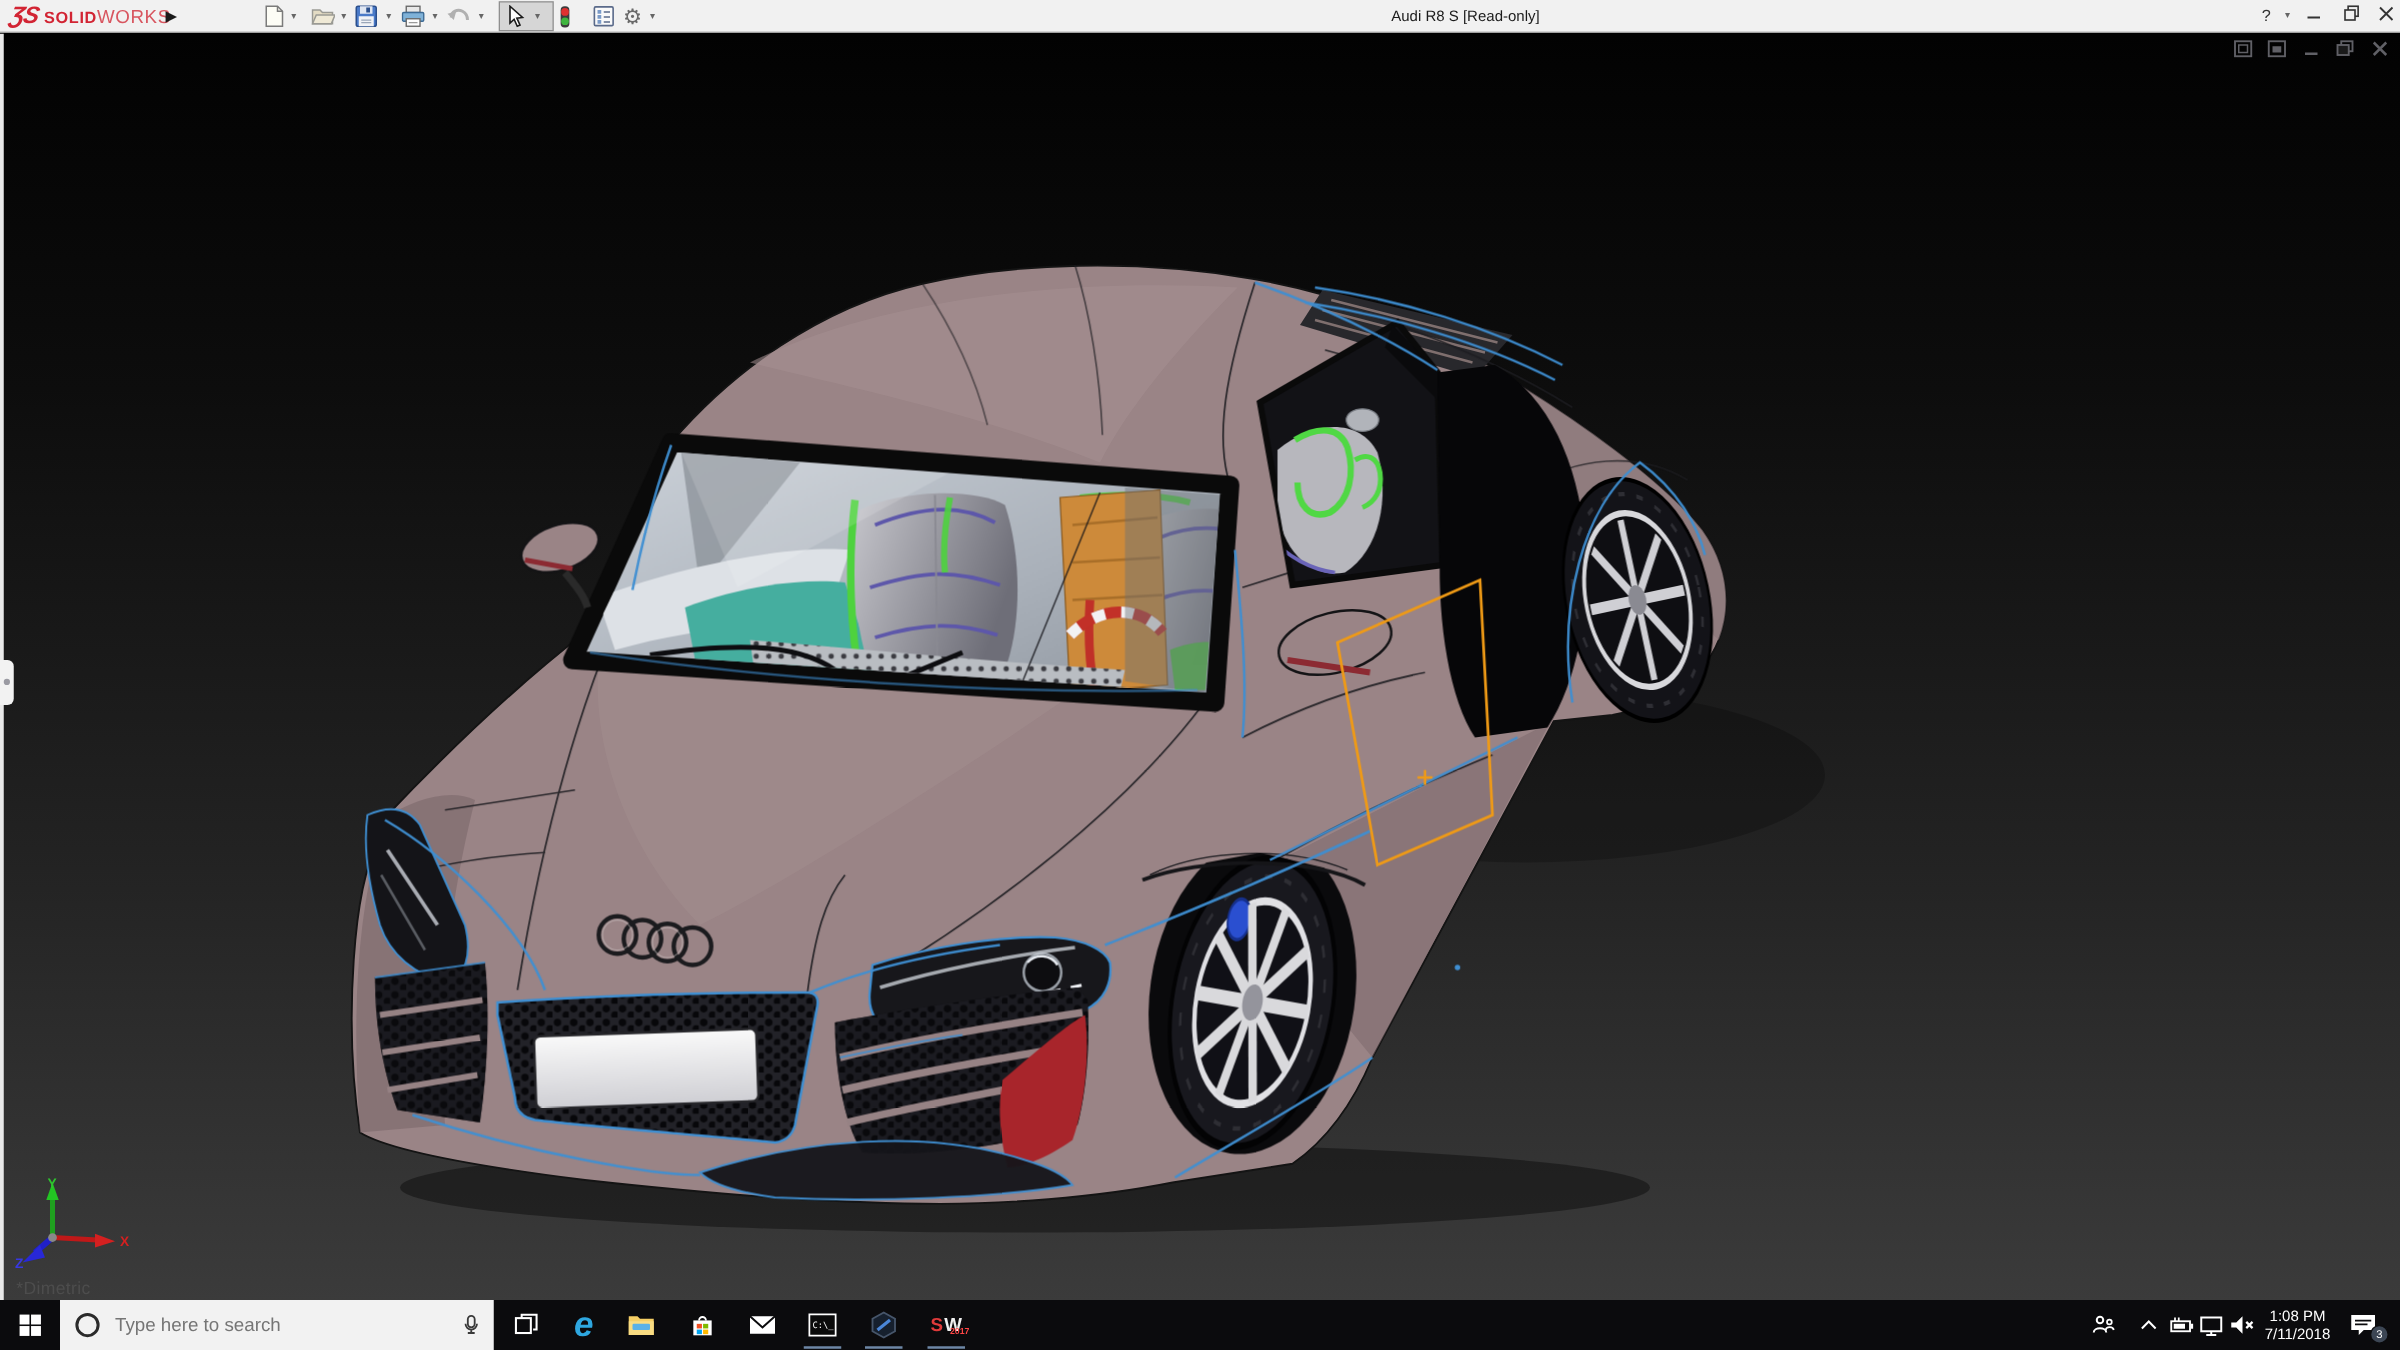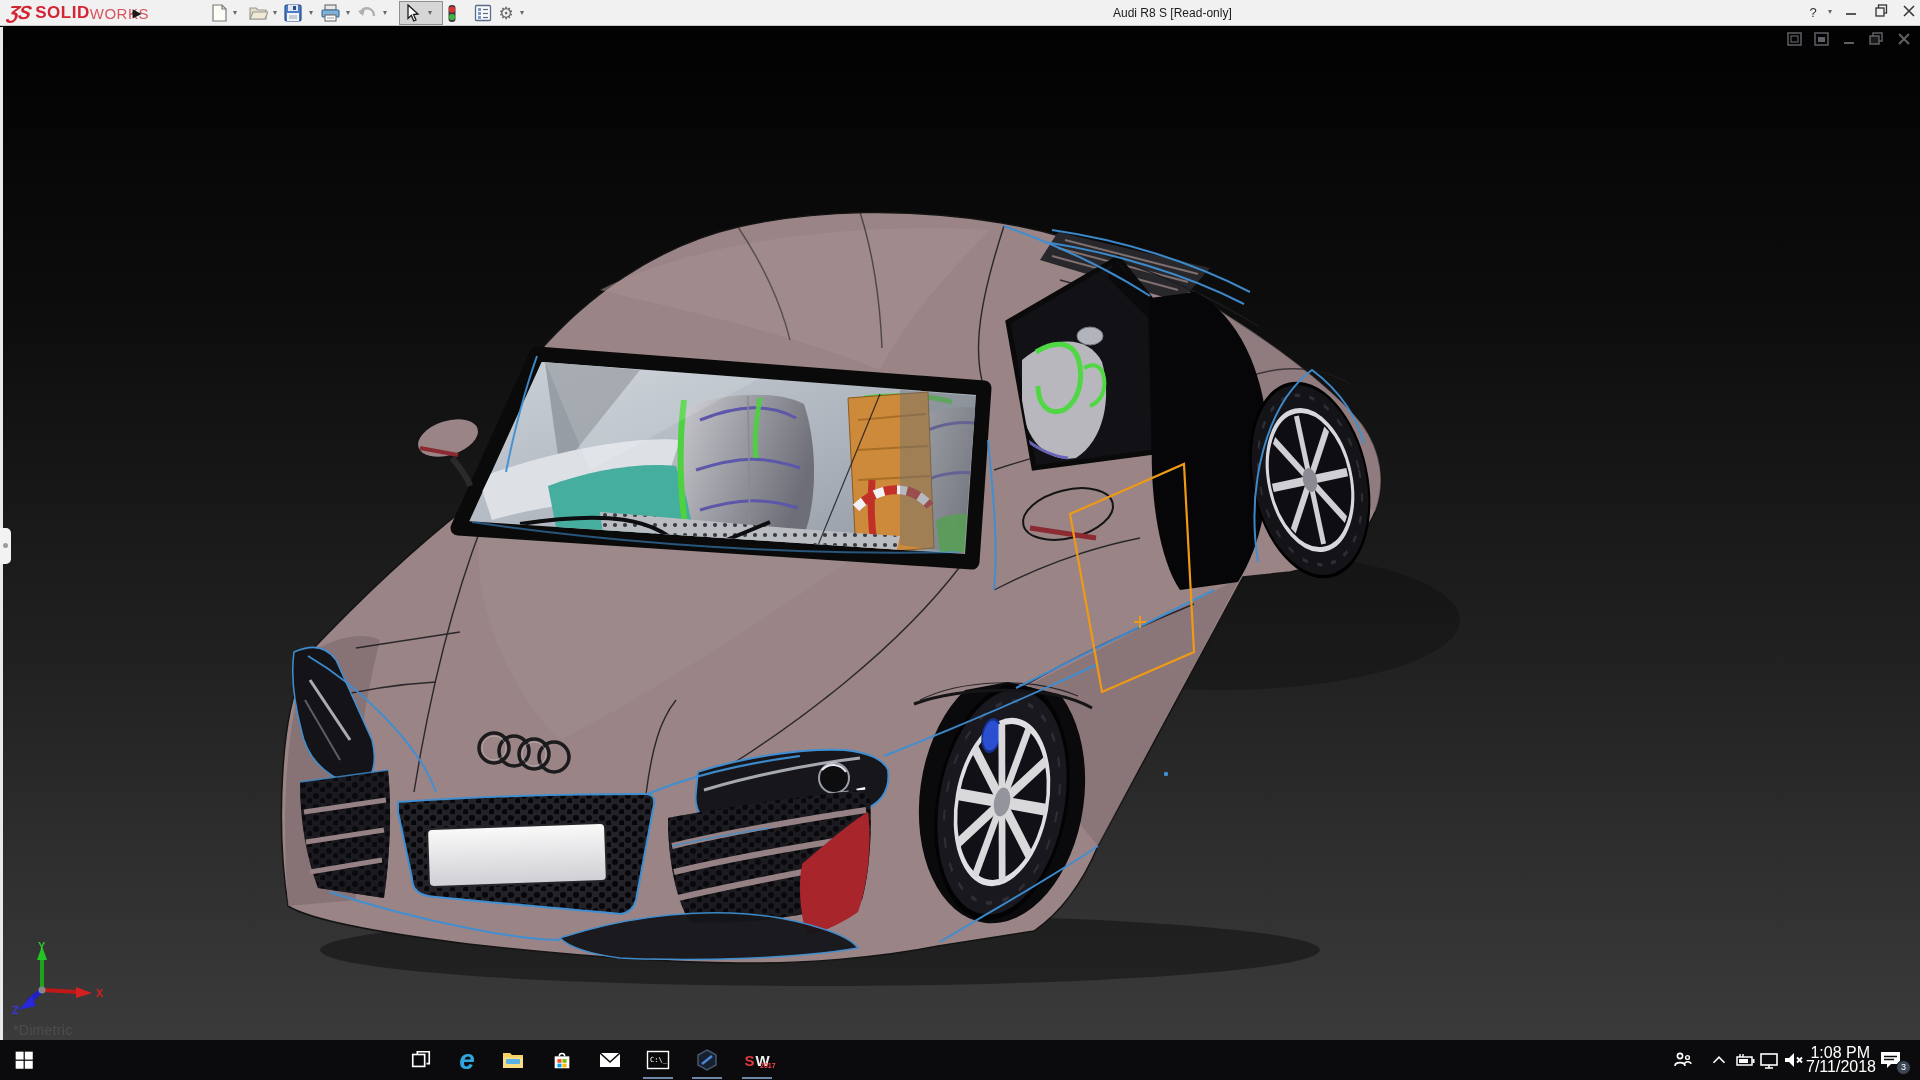--- a/index.html
+++ b/index.html
@@ -4,21 +4,21 @@
 <style>
   * { margin:0; padding:0; box-sizing:border-box; }
   html,body { width:1920px; height:1080px; overflow:hidden; background:#000;
               font-family:"Liberation Sans", sans-serif; }
 
   
   #titlebar { position:absolute; left:0; top:0; width:1920px; height:26px;
               background:#f1f1f1; border-bottom:1px solid #c8c8c8; z-index:30; }
   #brand { position:absolute; left:8px; top:2px; height:22px; display:flex; align-items:center; }
   #brand .glyph { font-style:italic; font-weight:bold; font-size:19px; color:#d22433; letter-spacing:-1px; transform:skewX(-12deg); }
-  #brand .solid { font-weight:bold; font-size:17px; color:#d22433; margin-left:5px; letter-spacing:.5px;}
+  #brand .solid { font-weight:bold; font-size:13px; color:#d22433; margin-left:5px; letter-spacing:.5px;}
   #brand .works { font-weight:normal; font-size:15px; color:#d8555f; letter-spacing:.5px;}
   #flyout-arrow { position:absolute; left:130px; top:3px; width:14px; height:20px; color:#1a1a1a; font-size:12px; line-height:20px; text-align:center; cursor:default;}
   .tbtn { position:absolute; top:3px; width:22px; height:20px; display:flex; align-items:center; justify-content:center; }
   .drop { position:absolute; top:9px; width:8px; height:8px; font-size:8px; color:#666; line-height:8px; }
   #select-box { position:absolute; left:399px; top:1px; width:44px; height:24px; background:#d6d6d6; border:1px solid #8f8f8f; }
   #win-title { position:absolute; left:1113px; top:6px; font-size:12px; color:#1b1b1b; white-space:nowrap; }
   .cap { position:absolute; top:4px; width:26px; height:18px; text-align:center; font-size:13px; color:#333; line-height:18px; }
 
   
   #viewport { position:absolute; left:0; top:27px; width:1920px; height:1013px;
@@ -35,22 +35,22 @@
   #taskbar { position:absolute; left:0; top:1040px; width:1920px; height:40px; background:#0b0b0d; z-index:40; }
   #start-btn { position:absolute; left:0; top:0; width:48px; height:40px; display:flex; align-items:center; justify-content:center; }
   #search-box { position:absolute; left:48px; top:0; width:347px; height:40px; background:#f2f2f2; display:flex; align-items:center; }
   #search-box input { border:none; outline:none; background:transparent; font-size:15px; color:#444;
                       font-family:"Liberation Sans",sans-serif; width:240px; }
   .tb-ico { position:absolute; top:0; width:46px; height:40px; display:flex; align-items:center; justify-content:center; }
   .runline { position:absolute; top:37px; height:2px; width:30px; background:#6d87a5; }
   #sw-ico .sw-s { color:#e03a3a; font-weight:bold; font-size:15px; }
   #sw-ico .sw-w { color:#f0f0f0; font-weight:bold; font-size:15px; margin-left:1px;}
   #sw-ico .sw-year { position:absolute; left:26px; top:22px; font-size:7px; color:#ff4545; font-weight:bold; }
-  #tray-clock { position:absolute; left:1806px; top:0; width:64px; height:40px; color:#fff; font-size:16px;
-                text-align:right; display:flex; flex-direction:column; justify-content:center; line-height:14px;}
+  #tray-clock { position:absolute; left:1806px; top:0; width:64px; height:40px; color:#fff; font-size:12px;
+                text-align:center; display:flex; flex-direction:column; justify-content:center; line-height:14px;}
   .tray-ico { position:absolute; top:8px; width:24px; height:24px; }
   #ac-badge { position:absolute; left:1896px; top:1060px; width:15px; height:15px; border-radius:50%;
               background:#3c4654; border:1.5px solid #0b0b0d; color:#fff; font-size:9px; text-align:center;
               line-height:13px; z-index:41;}
 </style>
 </head>
 <body>
 
 <div id="titlebar">
   <div id="brand">
@@ -451,20 +451,30 @@
 
 <div id="taskbar">
   <div id="start-btn">
     <svg width="20" height="20" viewBox="0 0 24 24">
       <rect x="2" y="2" width="9.5" height="9.5" fill="#fff"></rect>
         <rect x="13" y="2" width="9.5" height="9.5" fill="#fff"></rect>
       <rect x="2" y="13" width="9.5" height="9.5" fill="#fff"></rect>
         <rect x="13" y="13" width="9.5" height="9.5" fill="#fff"></rect>
     </svg>
   </div>
+  <div id="search-box">
+    <svg width="24" height="24" viewBox="0 0 24 24" style="margin:0 10px 0 10px">
+      <circle cx="12" cy="12" r="8.5" fill="none" stroke="#2b2b2b" stroke-width="2.4"></circle>
+    </svg>
+    <input type="text" placeholder="Type here to search" style="">
+    <svg width="22" height="22" viewBox="0 0 24 24" style="margin-left:34px">
+      <path d="M12,4 a3,3 0 0 1 3,3 v4 a3,3 0 0 1 -6,0 V7 a3,3 0 0 1 3,-3 Z" fill="none" stroke="#3a3a3a" stroke-width="1.6"></path>
+      <path d="M7,11 a5,5 0 0 0 10,0 M12,16 L12,19 M9,19 L15,19" fill="none" stroke="#3a3a3a" stroke-width="1.6"></path>
+    </svg>
+  </div>
 
   <div class="tb-ico" style="left:398px">
     <svg width="22" height="22" viewBox="0 0 24 24">
       <path d="M8,6 V3 h13 v13 h-3" fill="none" stroke="#fff" stroke-width="1.8"></path>
       <rect x="3" y="6" width="13" height="13" fill="none" stroke="#fff" stroke-width="1.8"></rect>
     </svg>
   </div>
   <div class="tb-ico" style="left:444px">
     <span style="color:#2ea7e0;font-size:28px;font-weight:bold;font-style:italic;line-height:28px">e</span>
   </div>

